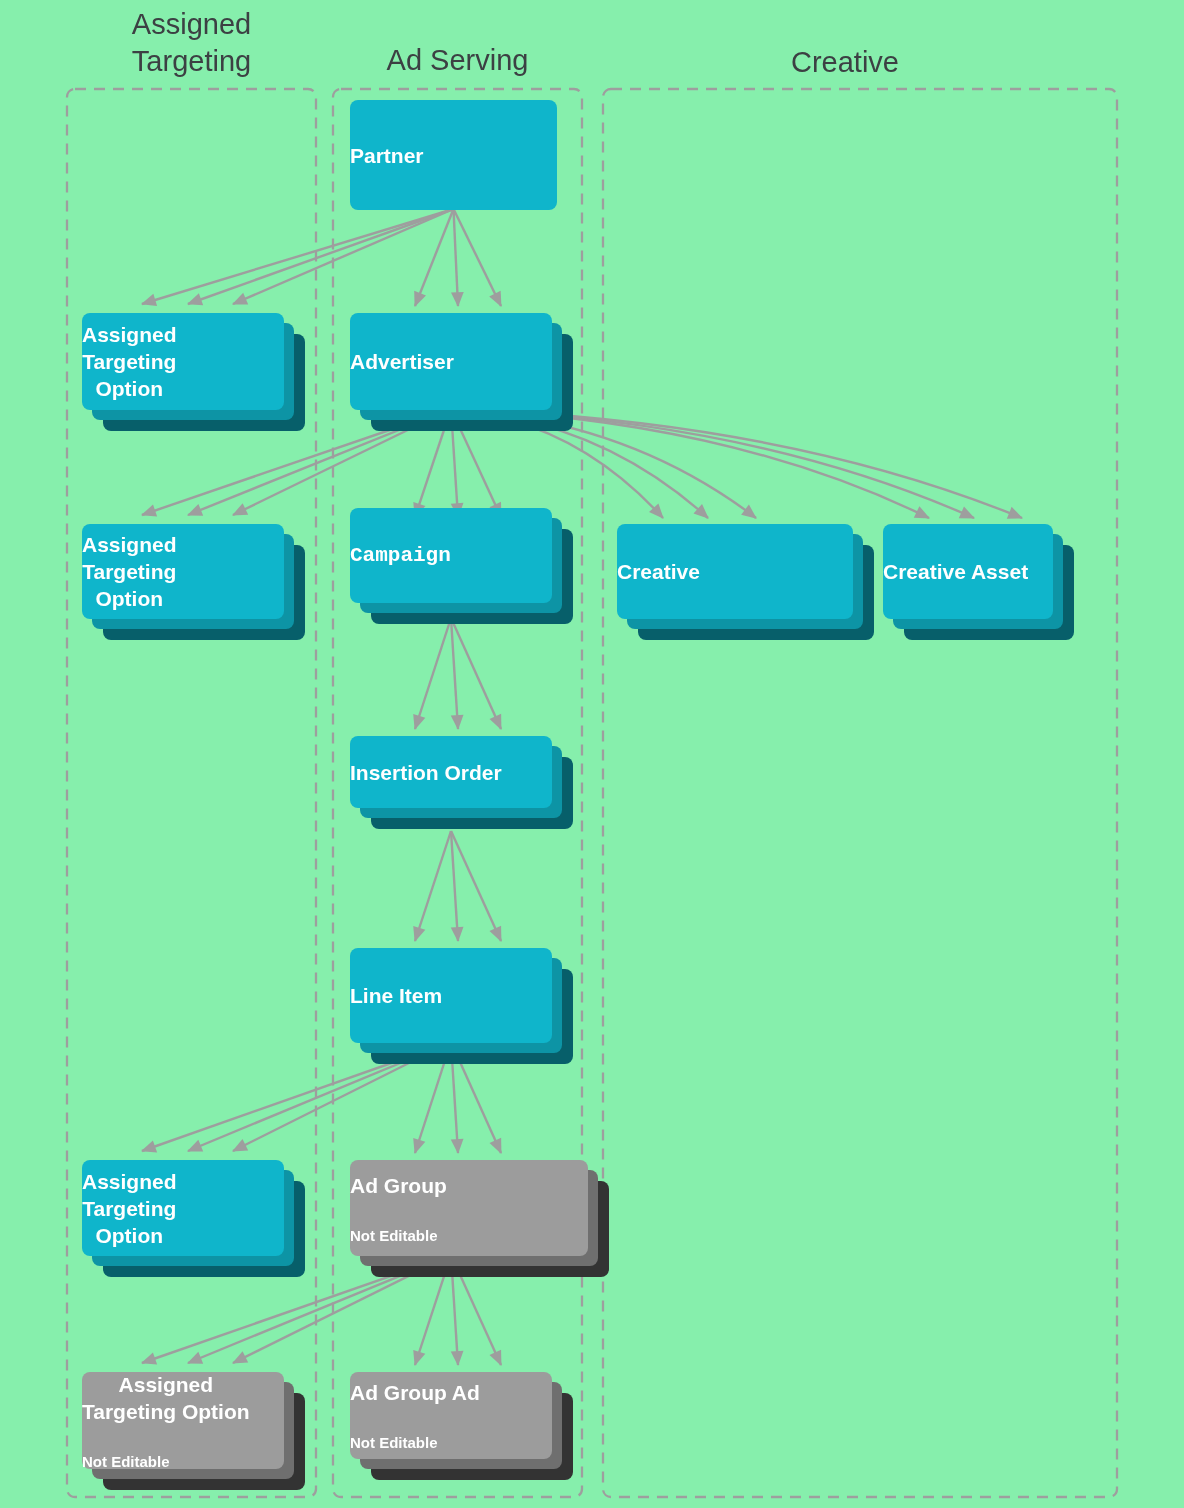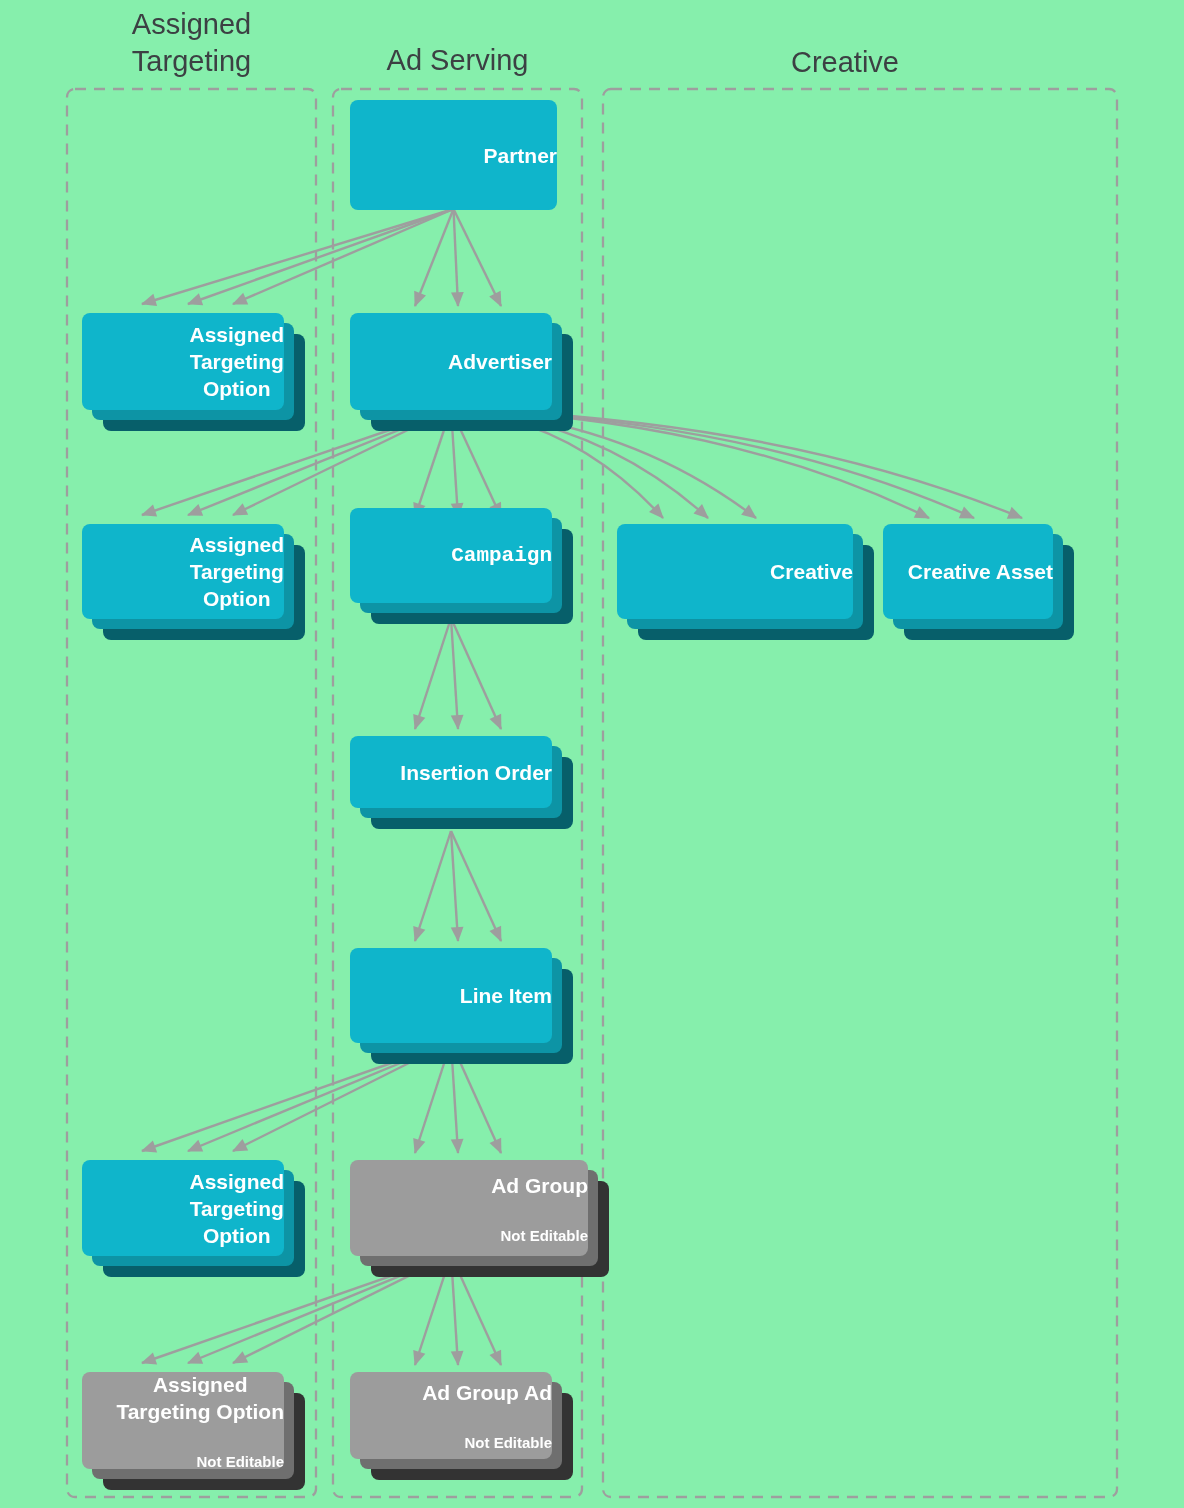--- a/index.html
+++ b/index.html
@@ -17,21 +17,21 @@
     color:var(--headertext,#3c4043); font-size:29px; line-height:37px; font-weight:400;
   }
 
   .node { position:absolute; z-index:2; }
   .node .layer { position:absolute; width:100%; height:100%; border-radius:8px; }
   .node .l2 { left:21px; top:21px; }
   .node .l1 { left:10px; top:10px; }
   .node .face {
     position:absolute; left:0; top:0; width:100%; height:100%;
     border-radius:8px; display:flex; flex-direction:column;
-    align-items:flex-end; justify-content:center;
+    align-items:flex-start; justify-content:center;
     color:#ffffff; font-weight:bold; text-align:center;
   }
   .node .ln  { font-size:21px; line-height:27px; }
   .node .sub { font-size:15px; line-height:18px; margin-top:28px; }
 
   .node.teal .face { background:var(--teal,#0fb5cb); }
   .node.teal .l1   { background:var(--tealmid,#0d94a5); }
   .node.teal .l2   { background:var(--tealback,#075f6a); }
   .node.gray .face { background:var(--gray,#9c9c9c); }
   .node.gray .l1   { background:var(--graymid,#6f6f6f); }

